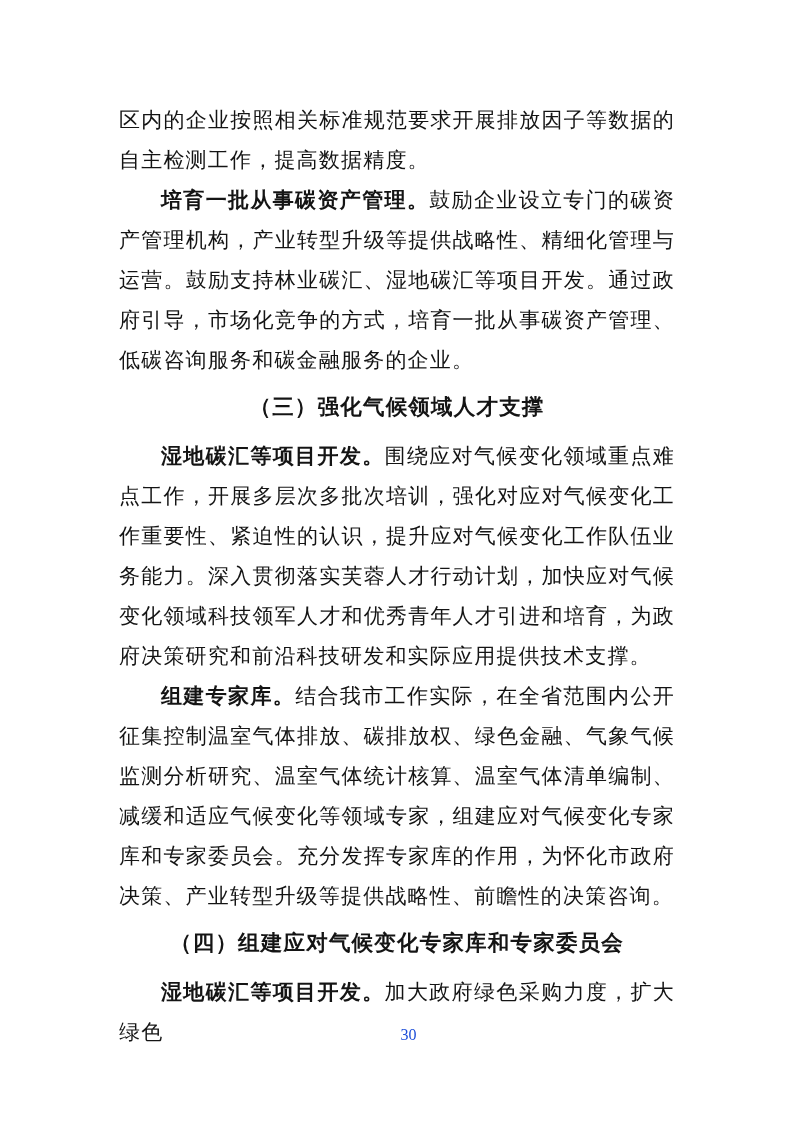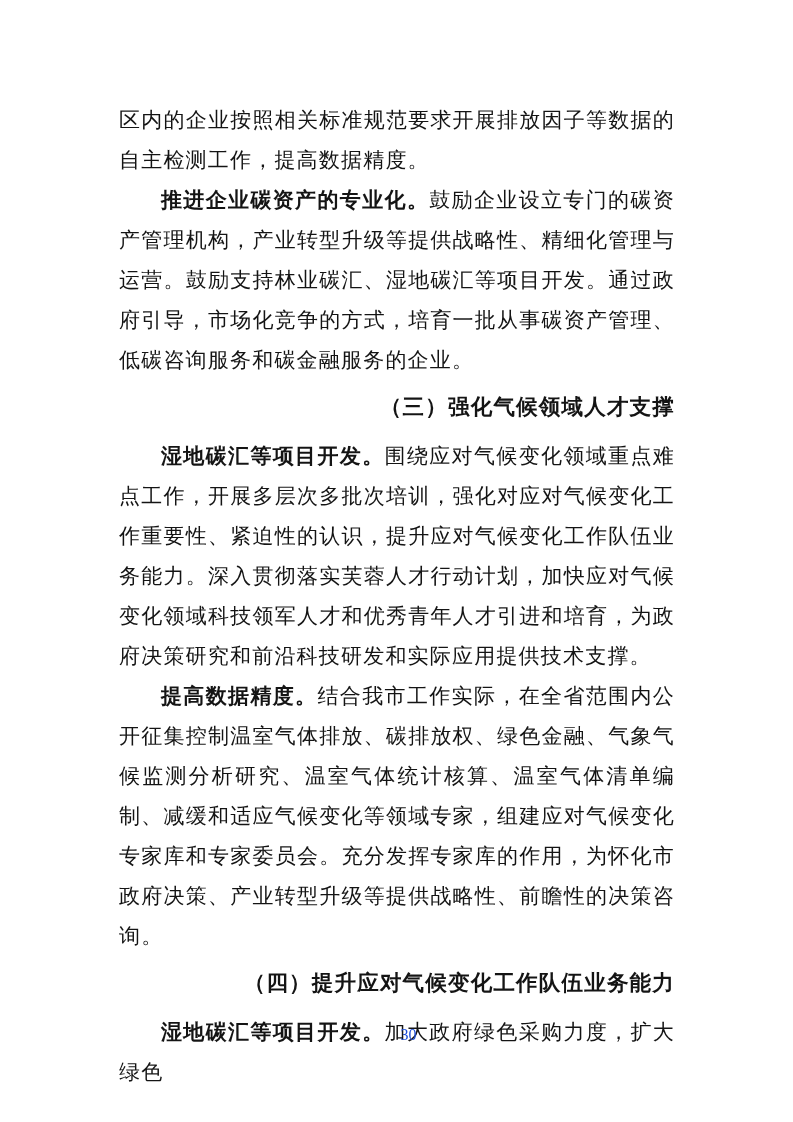--- a/index.html
+++ b/index.html
@@ -37,49 +37,49 @@
   }
   p.body-para b.lead {
     font-weight: 700;
   }
   h2.section-heading {
     margin: 7px 0 9px 0;
     font-size: 21.5px;
     line-height: 40px;
     letter-spacing: 1.2px;
     font-weight: 700;
-    text-align: right;
+    text-align: center;
   }
   .page-number {
     position: absolute;
     top: 1026px;
     left: 0;
     width: 100%;
     text-align: center;
     font-size: 16px;
     letter-spacing: 0;
     color: #1d4ed8;
   }
 </style>
 </head>
 <body>
 
 <div class="page">
   <div class="content">
 
     <p class="body-para"><span>区内的企业按照相关标准规范要求开展排放因子等数据的自主检测工作，提高数据精度。</span></p>
 
-    <p class="body-para indented"><b class="lead">推进企业碳资产的专业化。</b><span>鼓励企业设立专门的碳资产管理机构，产业转型升级等提供战略性、精细化管理与运营。鼓励支持林业碳汇、湿地碳汇等项目开发。通过政府引导，市场化竞争的方式，培育一批从事碳资产管理、低碳咨询服务和碳金融服务的企业。</span></p>
+    <p class="body-para indented"><b class="lead">培育一批从事碳资产管理。</b><span>鼓励企业设立专门的碳资产管理机构，产业转型升级等提供战略性、精细化管理与运营。鼓励支持林业碳汇、湿地碳汇等项目开发。通过政府引导，市场化竞争的方式，培育一批从事碳资产管理、低碳咨询服务和碳金融服务的企业。</span></p>
 
     <h2 class="section-heading">（三）强化气候领域人才支撑</h2>
 
     <p class="body-para indented"><b class="lead">湿地碳汇等项目开发。</b><span>围绕应对气候变化领域重点难点工作，开展多层次多批次培训，强化对应对气候变化工作重要性、紧迫性的认识，提升应对气候变化工作队伍业务能力。深入贯彻落实芙蓉人才行动计划，加快应对气候变化领域科技领军人才和优秀青年人才引进和培育，为政府决策研究和前沿科技研发和实际应用提供技术支撑。</span></p>
 
-    <p class="body-para indented"><b class="lead">提高数据精度。</b><span>结合我市工作实际，在全省范围内公开征集控制温室气体排放、碳排放权、绿色金融、气象气候监测分析研究、温室气体统计核算、温室气体清单编制、减缓和适应气候变化等领域专家，组建应对气候变化专家库和专家委员会。充分发挥专家库的作用，为怀化市政府决策、产业转型升级等提供战略性、前瞻性的决策咨询。</span></p>
+    <p class="body-para indented"><b class="lead">组建专家库。</b><span>结合我市工作实际，在全省范围内公开征集控制温室气体排放、碳排放权、绿色金融、气象气候监测分析研究、温室气体统计核算、温室气体清单编制、减缓和适应气候变化等领域专家，组建应对气候变化专家库和专家委员会。充分发挥专家库的作用，为怀化市政府决策、产业转型升级等提供战略性、前瞻性的决策咨询。</span></p>
 
-    <h2 class="section-heading">（四）提升应对气候变化工作队伍业务能力</h2>
+    <h2 class="section-heading">（四）组建应对气候变化专家库和专家委员会</h2>
 
     <p class="body-para indented"><b class="lead">湿地碳汇等项目开发。</b><span>加大政府绿色采购力度，扩大绿色</span></p>
 
   </div>
 
   <div class="page-number">30</div>
 </div>
 
 </body></html>

